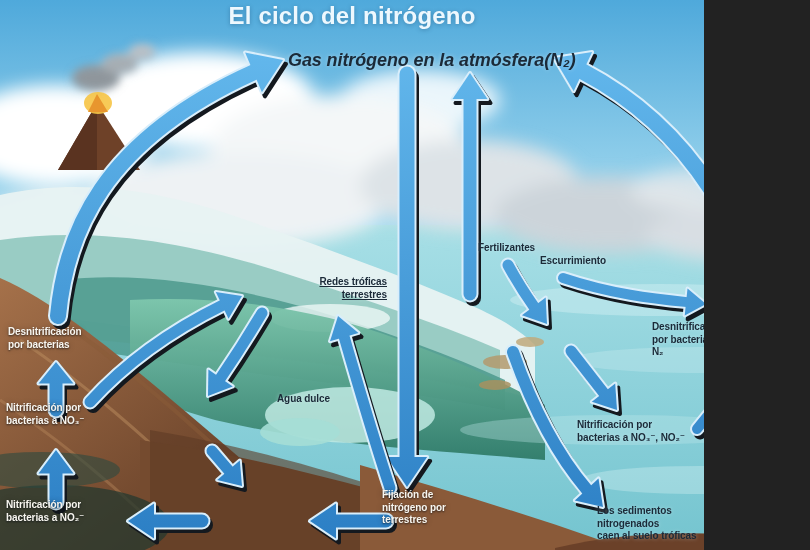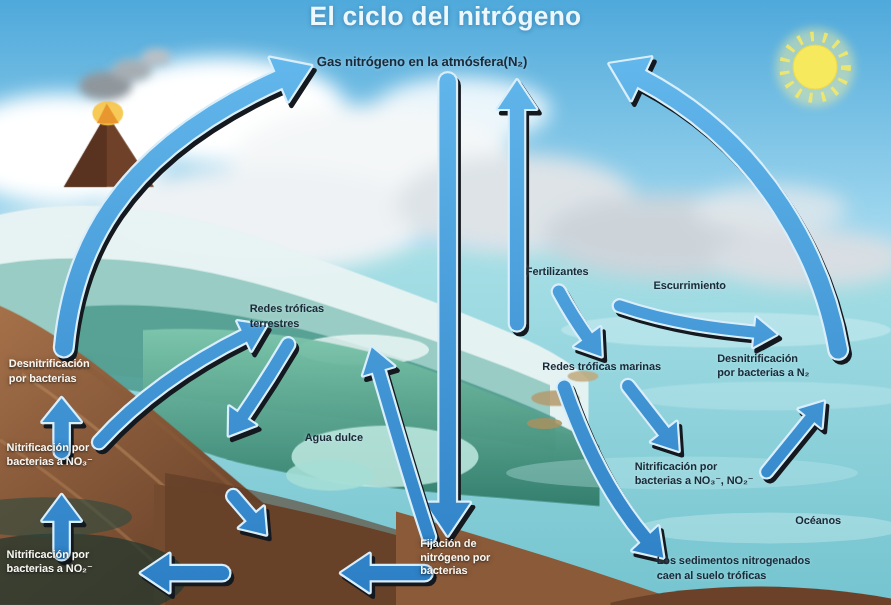--- a/index.html
+++ b/index.html
@@ -1,36 +1,36 @@
 <!DOCTYPE html>
 <html><head>
 <meta charset="utf-8">
 <style>
   html,body{margin:0;padding:0;background:#222;}
-  #stage{position:relative;width:810px;height:550px;overflow:hidden;
+  #stage{position:relative;width:704px;height:550px;overflow:hidden;
          font-family:"Liberation Sans","DejaVu Sans",sans-serif;background:#57b0df;}
   svg.layer{position:absolute;left:0;top:0;}
   #title{position:absolute;left:0;right:0;top:2px;text-align:center;font-size:24px;font-weight:700;
          color:#edf8fe;text-shadow:0 1px 4px rgba(30,85,125,.45);letter-spacing:.2px;}
   .lbl{position:absolute;font-weight:700;font-size:10px;line-height:1.25;white-space:pre-line;
        color:#1b2a38;letter-spacing:-.1px;}
   .lbl.light{color:#f8f6f0;text-shadow:0 1px 2px rgba(8,14,20,.65),0 0 6px rgba(8,14,20,.3);}
   .lbl.dark{text-shadow:0 0 4px rgba(235,248,252,.4);}
-  .center{text-align:left;}
-  #lbl-atmosphere{left:288px;top:49px;font-size:12px;}
+  .center{text-align:right;text-decoration:underline;}
+  #lbl-atmosphere{left:288px;top:49px;font-size:18px;font-style:italic;}
   #lbl-redes-terrestres{left:227px;top:276px;width:160px;}
   #lbl-desnitrificacion-izq{left:8px;top:326px;}
   #lbl-nitrificacion-no3{left:6px;top:402px;}
   #lbl-desechos{left:128px;top:408px;width:176px;}
   #lbl-agua-dulce{left:277px;top:393px;text-align:center;}
   #lbl-nitrificacion-no2{left:6px;top:499px;}
   #lbl-amonificacion{left:173px;top:484px;}
   #lbl-fijacion{left:382px;top:489px;}
   #lbl-fertilizantes{left:478px;top:242px;}
-  #lbl-escurrimiento{left:594px;top:255px;}
+  #lbl-escurrimiento{left:540px;top:255px;}
   #lbl-redes-marinas{left:493px;top:328px;}
   #lbl-desnitrificacion-der{left:652px;top:321px;}
   #lbl-nitrificacion-mar{left:577px;top:419px;}
   #lbl-oceanos{left:699px;top:468px;margin-left:24px;}
   #lbl-sedimentos{left:597px;top:505px;}
 </style>
 </head>
 <body>
 
 <div id="stage">
@@ -391,24 +391,23 @@
 terrestres</div>
   <div class="lbl light" id="lbl-desnitrificacion-izq">Desnitrificación
 por bacterias</div>
   <div class="lbl light" id="lbl-nitrificacion-no3">Nitrificación por
 bacterias a NO₃⁻</div>
   <div class="lbl dark" id="lbl-agua-dulce">Agua dulce</div>
   <div class="lbl light" id="lbl-nitrificacion-no2">Nitrificación por
 bacterias a NO₂⁻</div>
   <div class="lbl light" id="lbl-fijacion">Fijación de
 nitrógeno por
-bacterias</div>
+terrestres</div>
   <div class="lbl dark" id="lbl-fertilizantes">Fertilizantes</div>
   <div class="lbl dark" id="lbl-escurrimiento">Escurrimiento</div>
-  <div class="lbl dark" id="lbl-redes-marinas">Redes tróficas marinas</div>
   <div class="lbl dark" id="lbl-desnitrificacion-der">Desnitrificación
 por bacterias a N₂</div>
   <div class="lbl dark" id="lbl-nitrificacion-mar">Nitrificación por
 bacterias a NO₃⁻, NO₂⁻</div>
   <div class="lbl dark" id="lbl-oceanos">Océanos</div>
   <div class="lbl dark" id="lbl-sedimentos">Los sedimentos nitrogenados
 caen al suelo tróficas</div>
 </div>
 
 </body></html>

